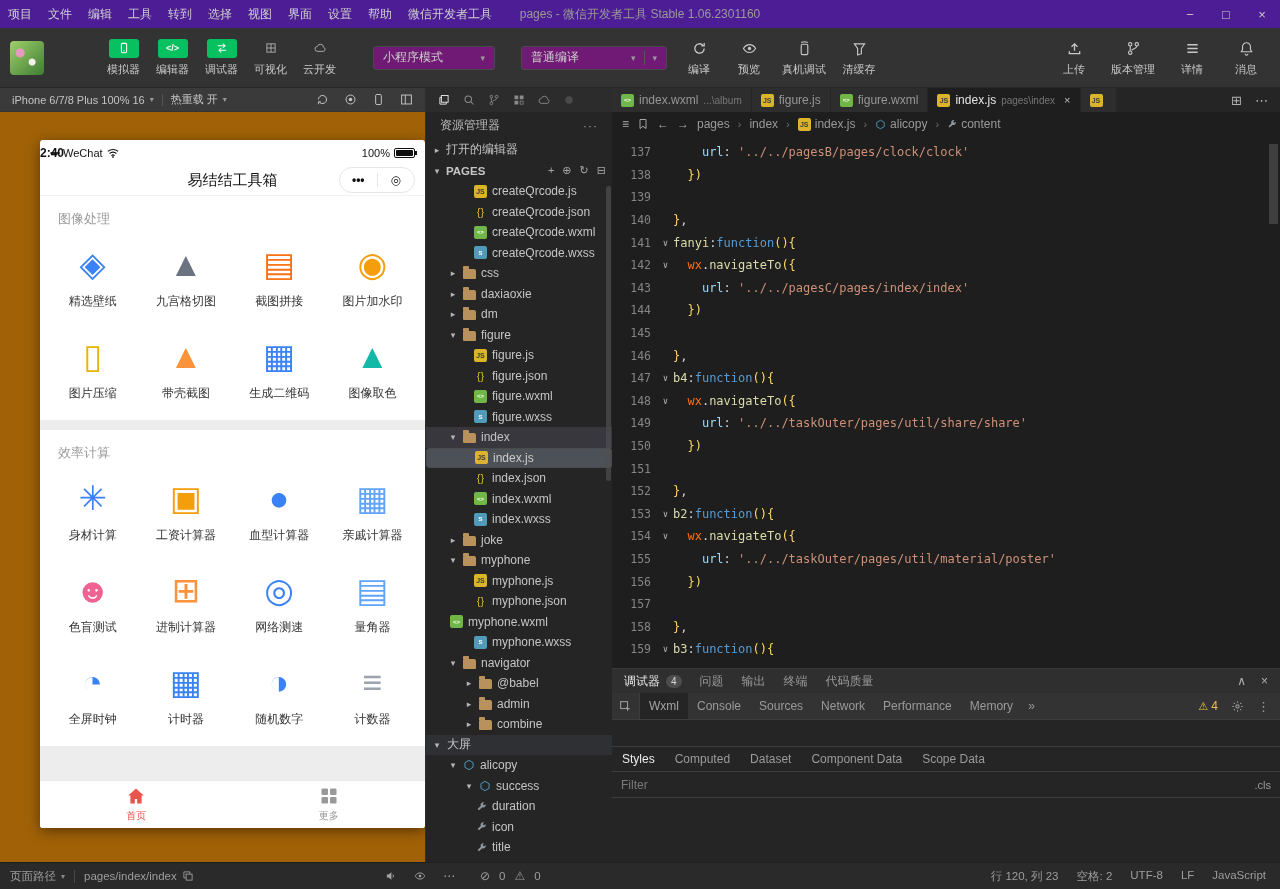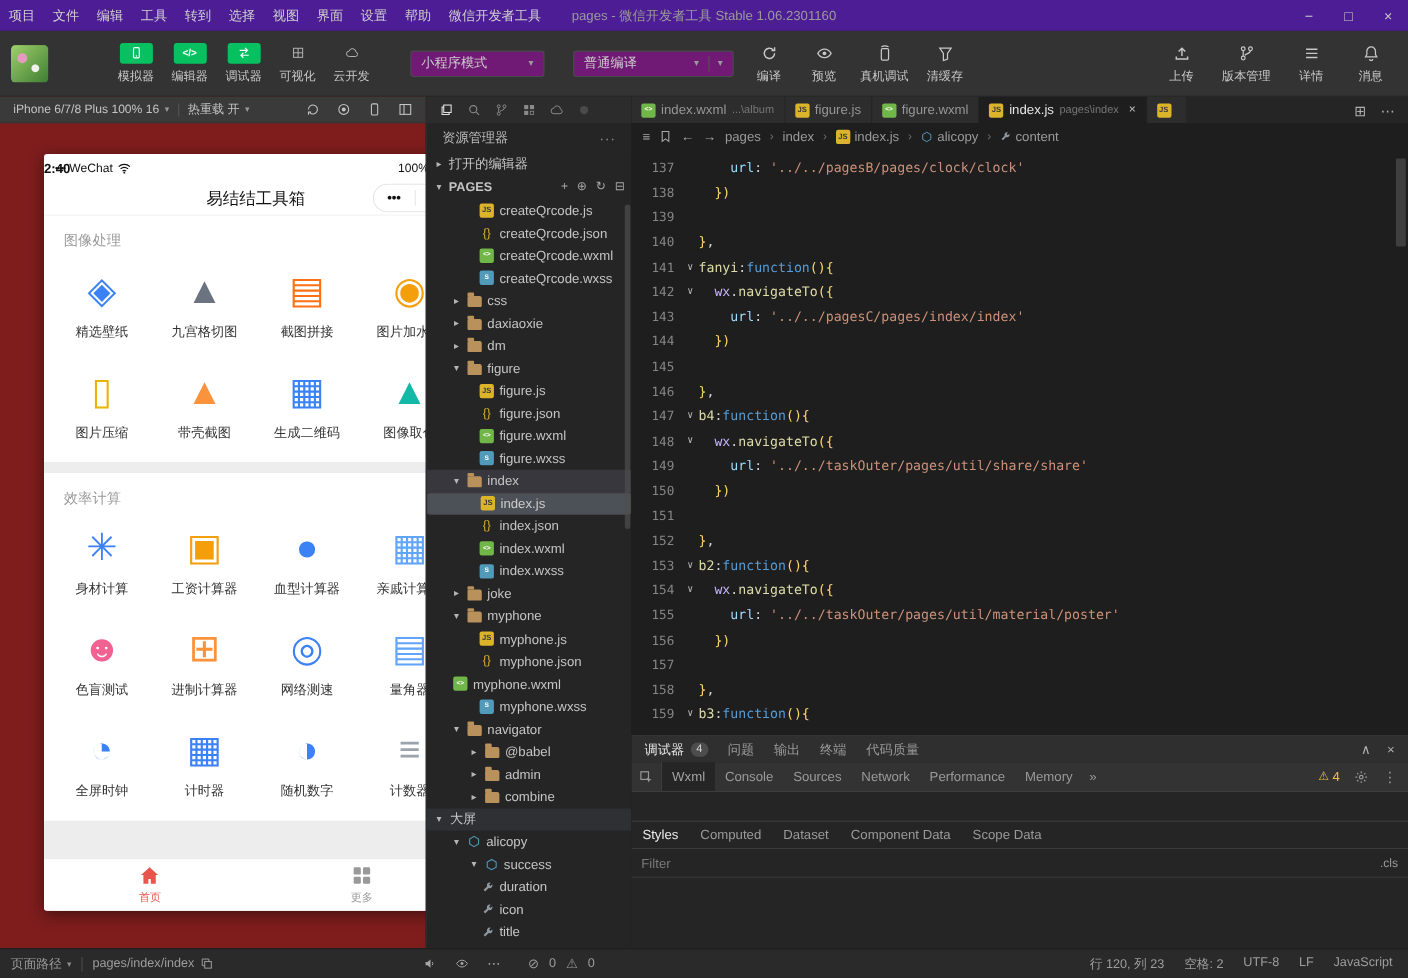--- a/index.html
+++ b/index.html
@@ -21,21 +21,21 @@
 .tbtn .box{width:30px;height:19px;border-radius:3px;display:flex;align-items:center;justify-content:center;font-size:12px}
 .tbtn .box.on{background:#07c160;color:#fff}
 .tbtn .box.off{color:#b3b3b3;font-size:15px}
 .tbtn .tico{height:19px;display:flex;align-items:center;font-size:15px;color:#c8c8c8}
 .sel{height:24px;background:#701a75;border:1px solid #4a4a4c;border-radius:3px;display:flex;align-items:center;padding:0 9px;font-size:12px;color:#ccc;flex:none}
 .sel .caret{color:#9a9a9a;font-size:9px;margin-left:auto;padding-left:10px}
 .sel .vdiv2{width:1px;height:14px;background:#555;margin:0 7px 0 9px}
 .grp{display:flex;align-items:center;gap:2px}
 
 .main{flex:1;display:flex;min-height:0}
-.simulator{width:387px;background:#7f1d1d;position:relative;flex:none}
+.simulator{width:425px;background:#a16207;position:relative;flex:none}
 .sim-toolbar{height:24px;display:flex;align-items:center;font-size:11px;color:#c4c4c4;padding:0 12px;gap:8px;background:#3a3a3a;border-bottom:1px solid #343434}
 .vdiv{width:1px;height:12px;background:#555}
 .sim-tb-icons{margin-left:auto;display:flex;gap:15px;font-size:13px;color:#c4c4c4}
 .scaret{font-size:8px;color:#9a9a9a}
 
 .phone{position:absolute;left:40px;top:52px;width:385px;height:688px;background:#fff;border-radius:3px;box-shadow:0 3px 14px rgba(0,0,0,.45);display:flex;flex-direction:column;overflow:hidden;color:#111}
 .p-status{height:25px;display:flex;align-items:center;padding:0 10px;font-size:11px;position:relative;gap:4px;flex:none}
 .dots{letter-spacing:-1px;font-size:8px}
 .p-time{position:absolute;left:0;right:0;text-align:left;font-weight:bold;font-size:12px;pointer-events:none}
 .p-batt{width:21px;height:10px;border:1px solid #111;border-radius:2px;position:relative;flex:none}
@@ -87,21 +87,21 @@
 .etab-rest{flex:1}
 .etab-icons{display:flex;align-items:center;gap:13px;padding:0 12px;color:#b0b0b0;font-size:13px}
 .crumbbar{height:24px;background:#1e1e1e;display:flex;align-items:center;gap:8px;padding:0 10px;font-size:12px;color:#9a9a9a;flex:none}
 .crumb{display:flex;align-items:center;gap:4px}
 .crumb-sep{color:#6f6f6f;font-size:11px}
 .code{flex:1;position:relative;background:#1e1e1e;font-family:"DejaVu Sans Mono","Liberation Mono",monospace;font-size:12px;padding-top:5px;overflow:hidden;min-height:0}
 .cline{display:flex;height:22.6px;align-items:center}
 .lnum{width:46px;flex:none;text-align:right;color:#858585;padding-right:7px;font-size:11.5px}
 .fold{width:15px;flex:none;text-align:center;color:#b5b5b5;font-size:9px}
 .ctext{white-space:pre}
-.tk-pr{color:#9cdcfe}.tk-st{color:#ce9178}.tk-kw{color:#569cd6}.tk-fn{color:#dcdcaa}.tk-va{color:#c4b5fd}.tk-pu{color:#d4d4d4}.tk-br{color:#ffd766}
+.tk-pr{color:#9cdcfe}.tk-st{color:#ce9178}.tk-kw{color:#569cd6}.tk-fn{color:#dcdcaa}.tk-va{color:#f97316}.tk-pu{color:#d4d4d4}.tk-br{color:#ffd766}
 .code-scroll{position:absolute;right:2px;top:8px;width:9px;height:80px;background:rgba(150,150,150,.28);border-radius:1px}
 
 .dbg{height:194px;border-top:1px solid #3a3a3a;display:flex;flex-direction:column;background:#252526;font-size:12px;flex:none}
 .dbg-tabs{height:24px;background:#2f2f2f;display:flex;align-items:center;gap:18px;padding:0 12px;color:#9a9a9a;flex:none}
 .dbg-tab{display:flex;align-items:center;gap:6px}
 .dbg-tab.on{color:#e6e6e6}
 .badge{background:#4d4d4d;color:#d6d6d6;font-size:10px;border-radius:7px;padding:0 5px;line-height:13px}
 .dbg-right{margin-left:auto;display:flex;gap:15px;color:#b0b0b0}
 .dt-row{height:27px;background:#333;display:flex;align-items:center;color:#9a9a9a;border-bottom:1px solid #3d3d3d;flex:none}
 .dt-inspect{width:28px;height:100%;display:flex;align-items:center;justify-content:center;font-size:13px;border-right:1px solid #3d3d3d}

